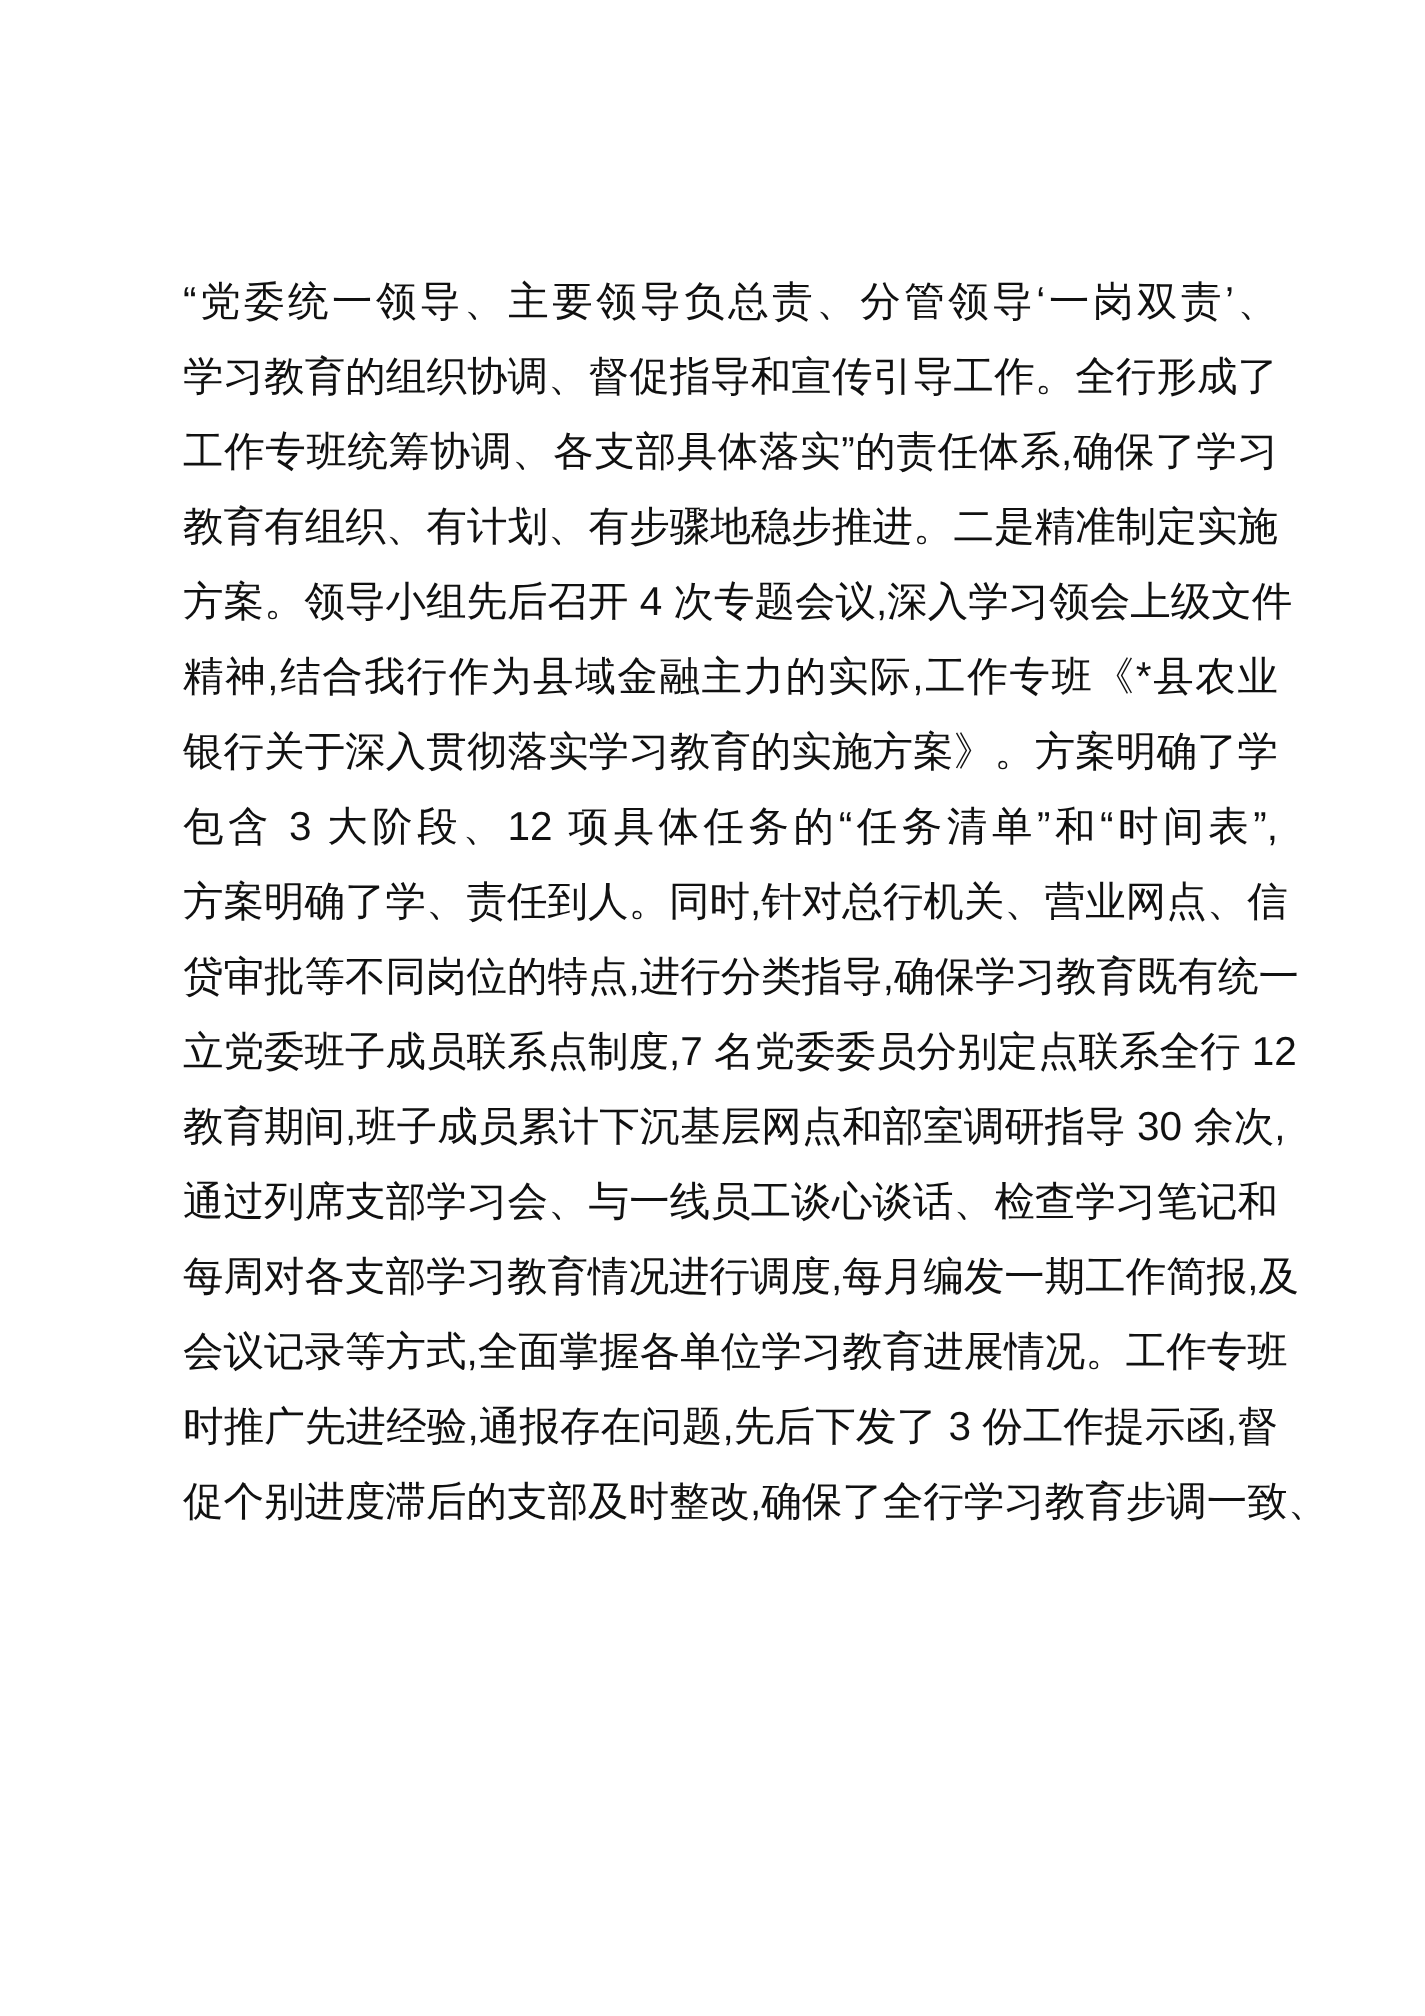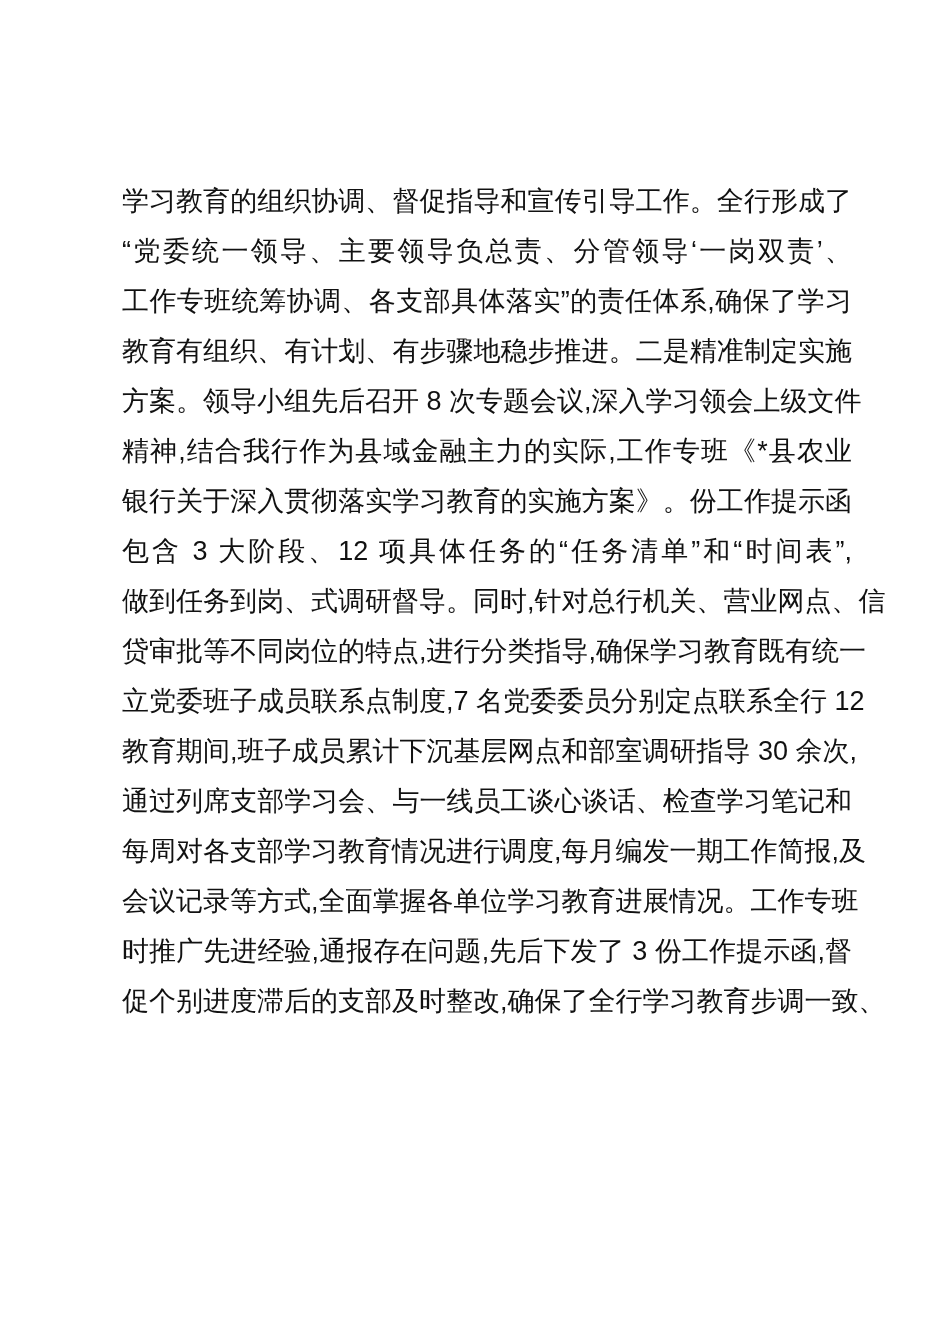--- a/index.html
+++ b/index.html
@@ -39,29 +39,29 @@
     text-justify: inter-character;
     overflow: visible;
     letter-spacing: 0px;
   }
 </style>
 </head>
 <body>
 
 <div class="doc-page">
   <div class="text-block">
+    <div class="text-line">“党委统一领导、主要领导负总责、分管领导‘一岗双责’、</div>
     <div class="text-line">学习教育的组织协调、督促指导和宣传引导工作。全行形成了</div>
-    <div class="text-line">“党委统一领导、主要领导负总责、分管领导‘一岗双责’、</div>
     <div class="text-line">工作专班统筹协调、各支部具体落实”的责任体系,确保了学习</div>
     <div class="text-line">教育有组织、有计划、有步骤地稳步推进。二是精准制定实施</div>
-    <div class="text-line">方案。领导小组先后召开 8 次专题会议,深入学习领会上级文件</div>
+    <div class="text-line">方案。领导小组先后召开 4 次专题会议,深入学习领会上级文件</div>
     <div class="text-line">精神,结合我行作为县域金融主力的实际,工作专班《*县农业</div>
-    <div class="text-line">银行关于深入贯彻落实学习教育的实施方案》。份工作提示函</div>
+    <div class="text-line">银行关于深入贯彻落实学习教育的实施方案》。方案明确了学</div>
     <div class="text-line">包含 3 大阶段、12 项具体任务的“任务清单”和“时间表”,</div>
-    <div class="text-line">做到任务到岗、式调研督导。同时,针对总行机关、营业网点、信</div>
+    <div class="text-line">方案明确了学、责任到人。同时,针对总行机关、营业网点、信</div>
     <div class="text-line">贷审批等不同岗位的特点,进行分类指导,确保学习教育既有统一</div>
     <div class="text-line">立党委班子成员联系点制度,7 名党委委员分别定点联系全行 12</div>
     <div class="text-line">教育期间,班子成员累计下沉基层网点和部室调研指导 30 余次,</div>
     <div class="text-line">通过列席支部学习会、与一线员工谈心谈话、检查学习笔记和</div>
     <div class="text-line">每周对各支部学习教育情况进行调度,每月编发一期工作简报,及</div>
     <div class="text-line">会议记录等方式,全面掌握各单位学习教育进展情况。工作专班</div>
     <div class="text-line">时推广先进经验,通报存在问题,先后下发了 3 份工作提示函,督</div>
     <div class="text-line">促个别进度滞后的支部及时整改,确保了全行学习教育步调一致、</div>
   </div>
 </div>

